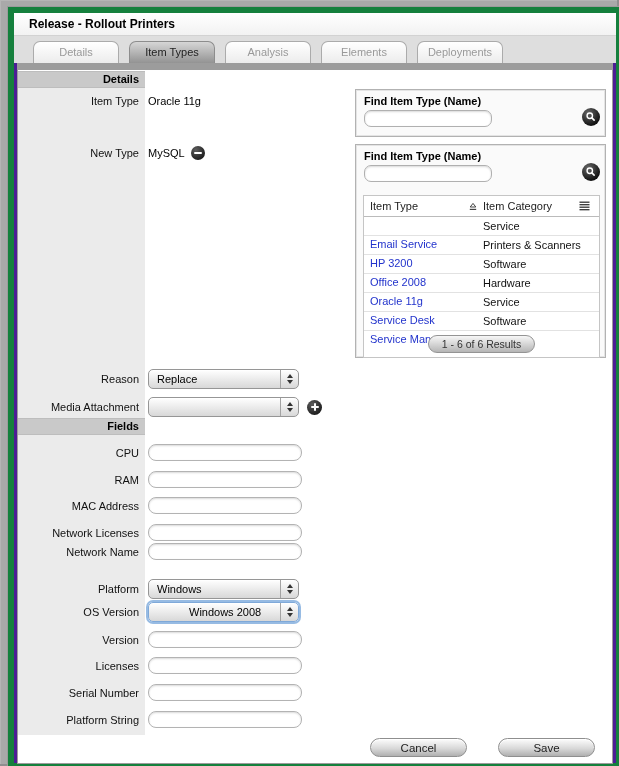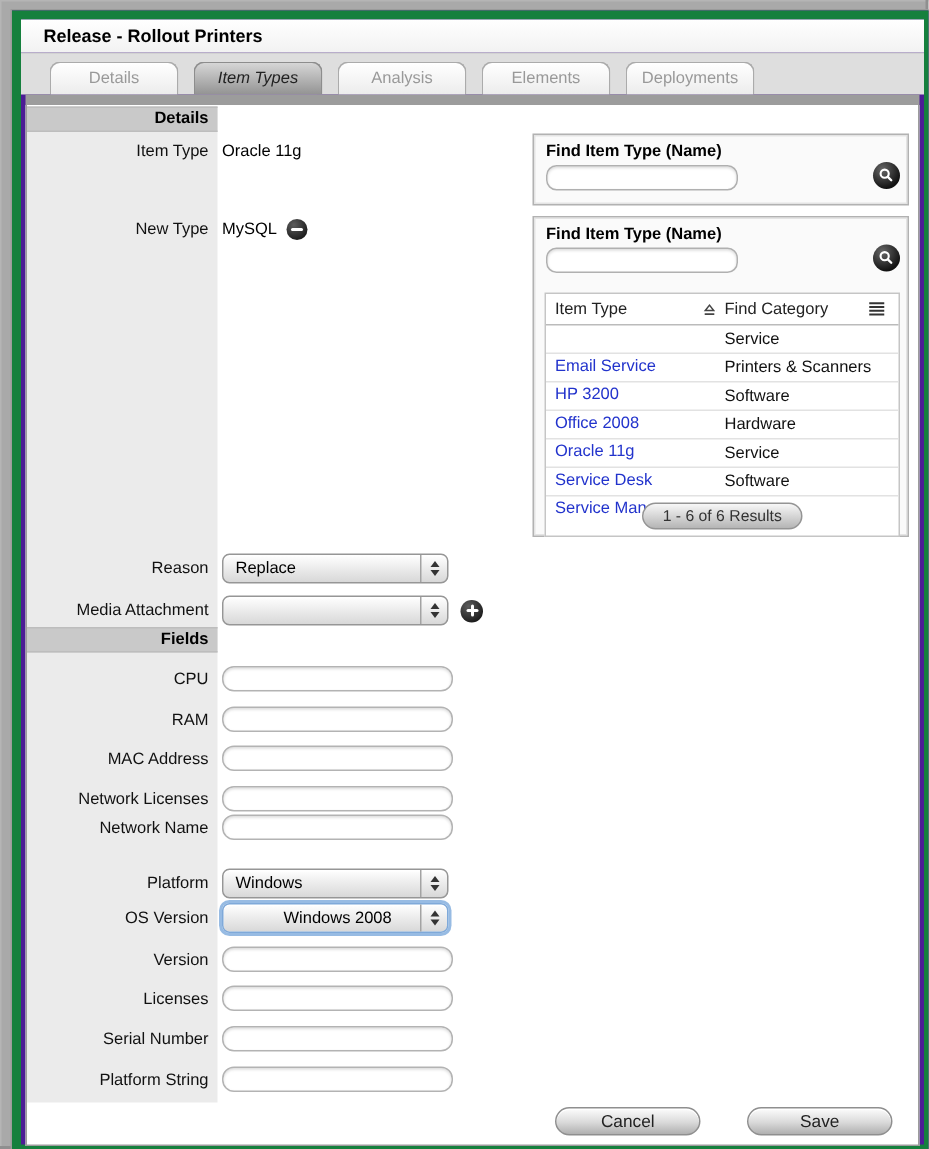--- a/index.html
+++ b/index.html
@@ -27,21 +27,21 @@
   .tab{
     width:84px;height:21px;line-height:21px;margin-right:10px;
     text-align:center;font-size:11px;color:#999;
     background:linear-gradient(#ffffff,#ececec);
     border:1px solid #ababab;border-bottom:none;
     border-radius:7px 7px 0 0;cursor:default;
     box-sizing:content-box;
   }
   .tab.active{
     background:linear-gradient(#d6d6d6,#939393);
-    color:#222;border-color:#8d8d8d;font-style:italic;
+    color:#222;border-color:#8d8d8d;
   }
   .underbar{height:7px;background:#9c9c9c;margin:0 3px;}
   .content{
     position:relative;margin:0 3px;height:694px;box-sizing:border-box;
     background:#fff;border:1px solid #9c9c9c;border-top:none;overflow:hidden;
   }
   .labelcol{position:absolute;left:0;top:1px;width:127px;height:664px;background:#ebebeb;}
   .band{
     position:absolute;left:0;width:127px;height:17px;box-sizing:border-box;
     background:#c9c9c9;border-top:1px solid #bdbdbd;border-bottom:1px solid #bdbdbd;
@@ -276,21 +276,21 @@
           <div class="th1">
             <span>Item Type</span>
             <span class="hicon">
               <svg width="10" height="10" viewBox="0 0 10 10">
                   <path d="M2.2 6 L5 2.4 L7.8 6 Z" fill="none" stroke="#444" stroke-width="1"></path>
                   <line x1="1.8" y1="8.4" x2="8.2" y2="8.4" stroke="#444" stroke-width="1.2"></line>
                 </svg>
             </span>
           </div>
           <div class="th2">
-            <span>Find Category</span>
+            <span>Item Category</span>
             <span class="hicon">
               <svg width="11" height="10" viewBox="0 0 11 10">
                   <g stroke="#333" stroke-width="1.3">
                     <line x1="0.5" y1="1.2" x2="10.5" y2="1.2"></line>
                     <line x1="0.5" y1="3.7" x2="10.5" y2="3.7"></line>
                     <line x1="0.5" y1="6.2" x2="10.5" y2="6.2"></line>
                     <line x1="0.5" y1="8.7" x2="10.5" y2="8.7"></line>
                   </g>
                 </svg>
             </span>

